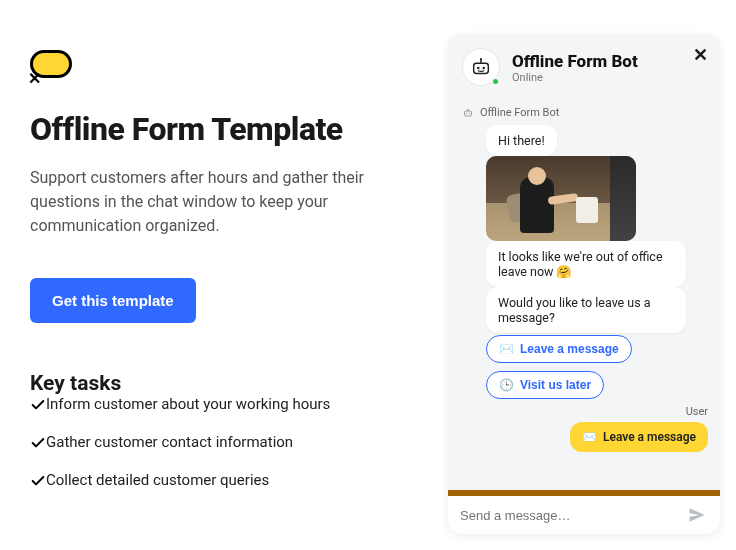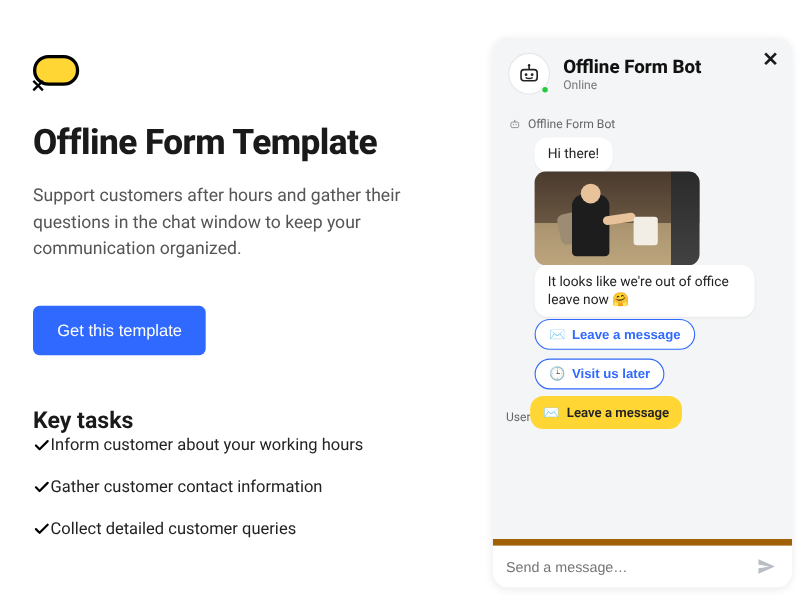--- a/index.html
+++ b/index.html
@@ -8,21 +8,21 @@
   .left { width: 440px; padding: 50px 30px 20px 30px; }
   .right { width: 296px; padding: 34px 16px 0 8px; }
 
   .logo { width: 46px; height: 34px; margin-bottom: 26px; position: relative; }
   .logo-cloud { width: 42px; height: 28px; border: 3px solid #000; border-radius: 14px; background: #ffd633; position: relative; }
   .logo-x { position: absolute; left: -2px; bottom: -4px; font-weight: 900; font-size: 16px; color: #000; }
 
   h1.title { font-size: 32px; font-weight: 800; letter-spacing: -0.5px; margin-bottom: 18px; }
   p.subtitle { font-size: 16px; line-height: 1.5; color: #555; max-width: 360px; margin-bottom: 40px; }
 
-  .cta-btn { display: inline-block; background: #2f69ff; color: #fff; font-weight: 400; font-size: 15px; padding: 14px 22px; border: none; border-radius: 6px; cursor: pointer; margin-bottom: 48px; }
+  .cta-btn { display: inline-block; background: #2f69ff; color: #fff; font-weight: 700; font-size: 15px; padding: 14px 22px; border: none; border-radius: 6px; cursor: pointer; margin-bottom: 48px; }
 
   h2.tasks-head { font-size: 21px; font-weight: 700; }
   ul.tasks { list-style: none; }
   ul.tasks li { display: flex; align-items: flex-start; font-size: 15px; color: #222; margin-bottom: 16px; }
   .check { flex: 0 0 16px; margin-top: 2px; }
 
   
   .widget { width: 272px; height: 500px; background: #f4f5f7; border-radius: 14px; box-shadow: 0 2px 8px rgba(0,0,0,0.08); display: flex; flex-direction: column; overflow: hidden; }
   .widget-header { display: flex; align-items: center; padding: 14px 14px 12px 14px; position: relative; }
   .bot-avatar { width: 38px; height: 38px; border-radius: 50%; background: #fff; border: 1px solid #e6e6e6; display: flex; align-items: center; justify-content: center; position: relative; }
@@ -45,21 +45,21 @@
   .gif .head { position: absolute; left: 42px; bottom: 56px; width: 18px; height: 18px; background: #e7c29a; border-radius: 50%; }
   .gif .coat { position: absolute; left: 22px; bottom: 20px; width: 28px; height: 28px; background: #9c8c74; border-radius: 6px; transform: rotate(-12deg); }
   .gif .arm { position: absolute; left: 62px; bottom: 38px; width: 30px; height: 8px; background: #e7c29a; border-radius: 4px; transform: rotate(-8deg); }
   .gif .bag { position: absolute; left: 90px; bottom: 18px; width: 22px; height: 26px; background: #f2eee6; border-radius: 3px; }
   .gif .wall { position: absolute; right: 0; top: 0; width: 26px; height: 100%; background: linear-gradient(180deg,#2a2a2a,#424242); }
 
   .quick-replies { display: flex; flex-direction: column; gap: 8px; padding-left: 26px; margin-top: 2px; }
   .pill { display: inline-flex; align-items: center; gap: 6px; border: 1.5px solid #2f69ff; color: #2f69ff; background: #fff; font-weight: 700; font-size: 12px; padding: 6px 12px; border-radius: 999px; cursor: pointer; align-self: flex-start; }
   .pill .pill-icon { font-size: 12px; }
 
-  .user-row { display: flex; flex-direction: row; align-items: flex-end; margin-top: 6px; }
+  .user-row { display: flex; flex-direction: column; align-items: flex-end; margin-top: 6px; }
   .user-label { font-size: 11px; color: #666; margin-bottom: 4px; }
   .user-bubble { background: #ffd633; color: #222; font-weight: 600; font-size: 12px; padding: 8px 12px; border-radius: 12px; display: inline-flex; align-items: center; gap: 6px; }
 
   .composer { height: 44px; border-top: 6px solid #a16207; background: #fff; display: flex; align-items: center; padding: 0 12px; gap: 8px; }
   .composer input { flex: 1; border: none; outline: none; font-size: 13px; color: #333; background: transparent; }
   .send-btn { width: 22px; height: 22px; display: flex; align-items: center; justify-content: center; cursor: pointer; }
   .send-btn svg { width: 20px; height: 20px; fill: #b9bdc4; }
 </style>
 </head>
 <body>
@@ -139,20 +139,21 @@
           <div class="bubble hi">Hi there!</div>
           <div class="gif">
             <div class="wall"></div>
             <div class="coat"></div>
             <div class="person"></div>
             <div class="head"></div>
             <div class="arm"></div>
             <div class="bag"></div>
           </div>
           <div class="bubble">It looks like we're out of office leave now 🤗</div>
+          <div class="bubble">Would you like to leave us a message?</div>
         </div>
 
         <div class="quick-replies">
           <button class="pill">
             <span class="pill-icon">✉️</span>
             <span>Leave a message</span>
           </button>
           <button class="pill">
             <span class="pill-icon">🕒</span>
             <span>Visit us later</span>

